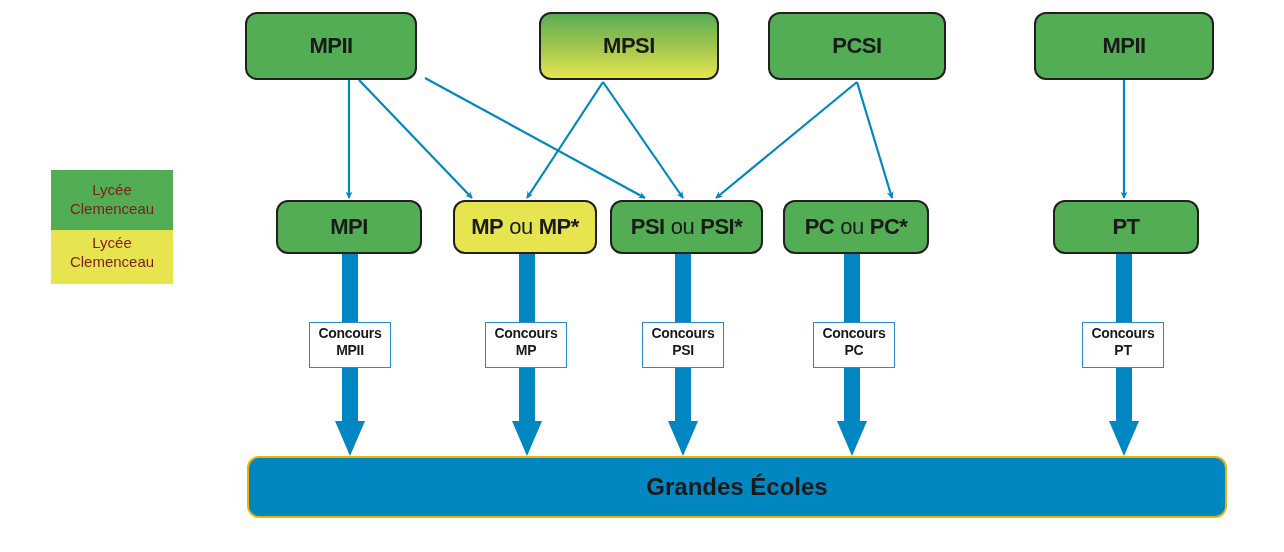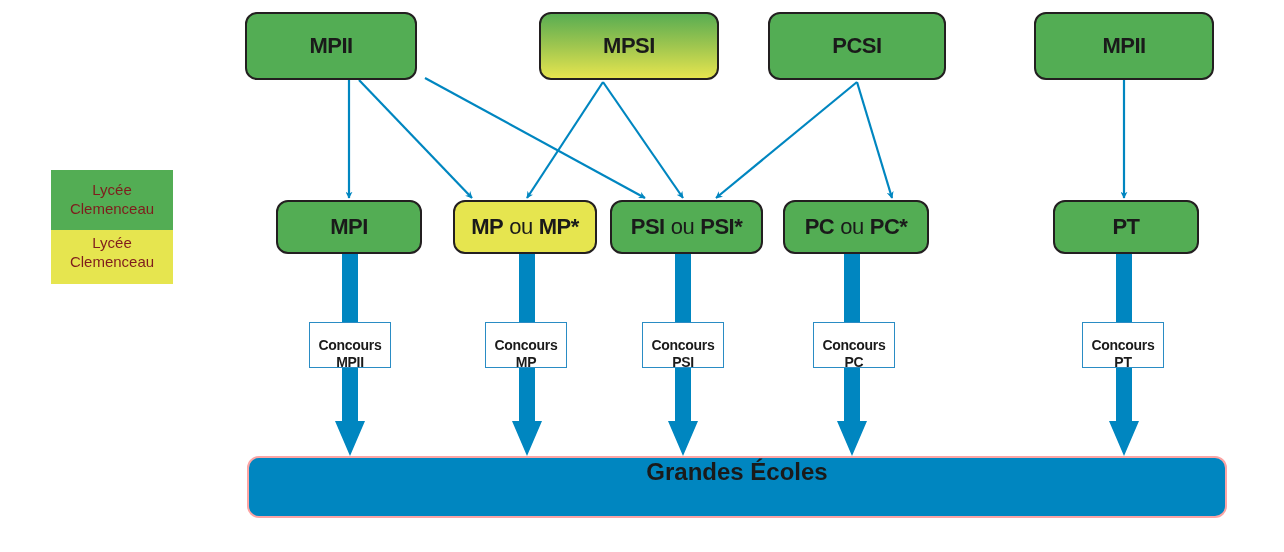--- a/index.html
+++ b/index.html
@@ -9,26 +9,26 @@
            border-radius:12px; display:flex; align-items:center; justify-content:center;
            color:#1a1a1a; font-weight:bold; font-size:22px; letter-spacing:-0.5px; }
     .green { background:#53ad54; }
     .yellow { background:#e6e54f; }
     .grad { background:linear-gradient(to bottom, #59ad52 0%, #9fc64f 50%, #e6e54f 100%);margin-left:26px; }
     .box .ou { font-weight:normal; margin:16px 6px; }
     #arrows { position:absolute; left:0; top:0; }
     .concours { position:absolute; box-sizing:border-box; width:82px; height:46px;
                 background:#ffffff; border:1.5px solid #2a8cc4; text-align:center;
                 font-weight:bold; font-size:14px; line-height:17px; color:#1a1a1a;
-                padding-top:14px; letter-spacing:-0.3px; }
+                padding-top:2px; letter-spacing:-0.3px; }
     .legend { position:absolute; left:51px; width:122px; text-align:center;
               font-size:15px; line-height:19px; color:#7f1d1d; box-sizing:border-box; }
     .grandes { position:absolute; left:247px; top:456px; width:980px; height:62px;
-               box-sizing:border-box; background:#0086c0; border:2px solid #fca5a5;
-               border-radius:12px; display:flex; align-items:flex-start; justify-content:center;
+               box-sizing:border-box; background:#0086c0; border:2px solid #eab308;
+               border-radius:12px; display:flex; align-items:center; justify-content:center;
                font-weight:bold; font-size:24px; color:#1a1a1a; }
   </style>
 </head>
 <body>
 
 <div class="legend" style="top:170px;height:60px;padding-top:10px;background:#53ad54;">
   <div>Lycée</div>
   <div>Clemenceau</div>
 </div>
 <div class="legend" style="top:230px;height:54px;padding-top:3px;background:#e6e54f;">

